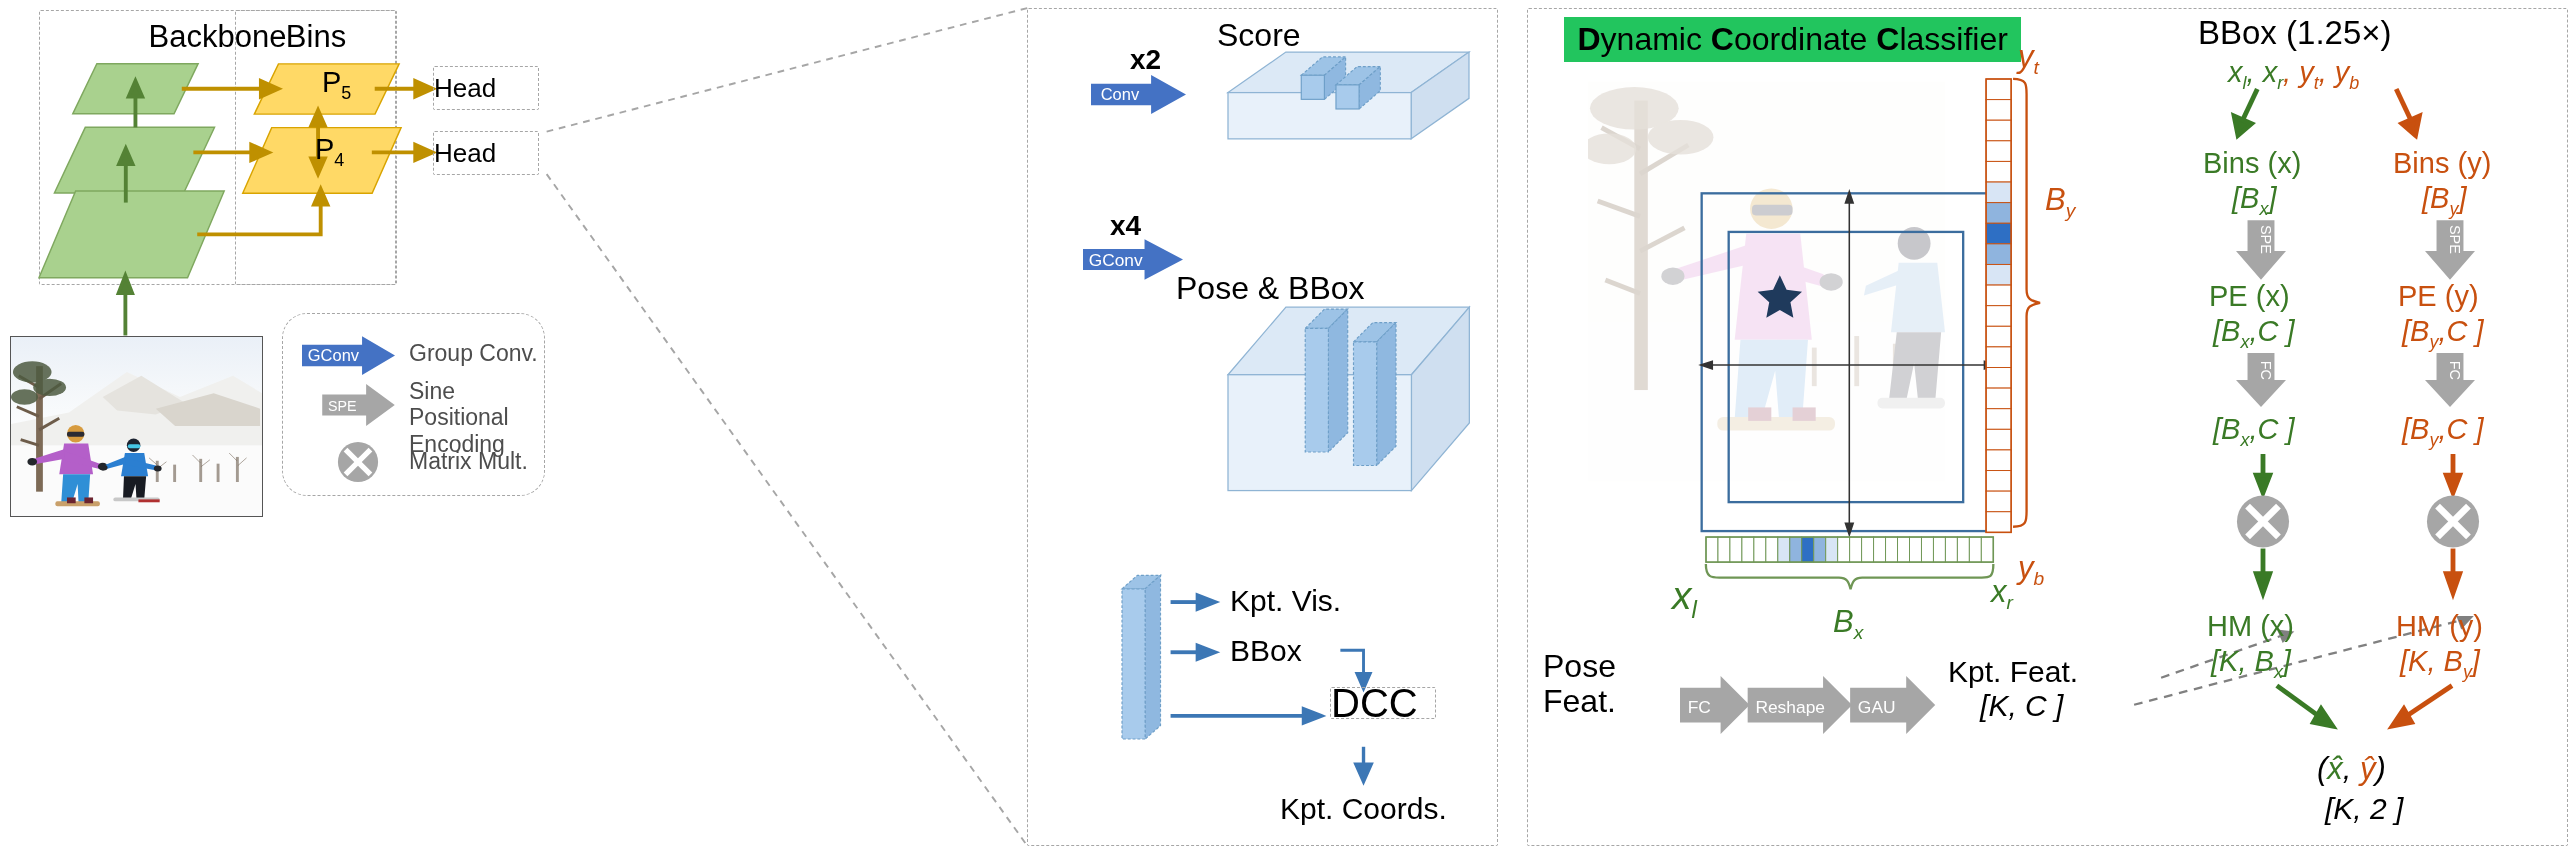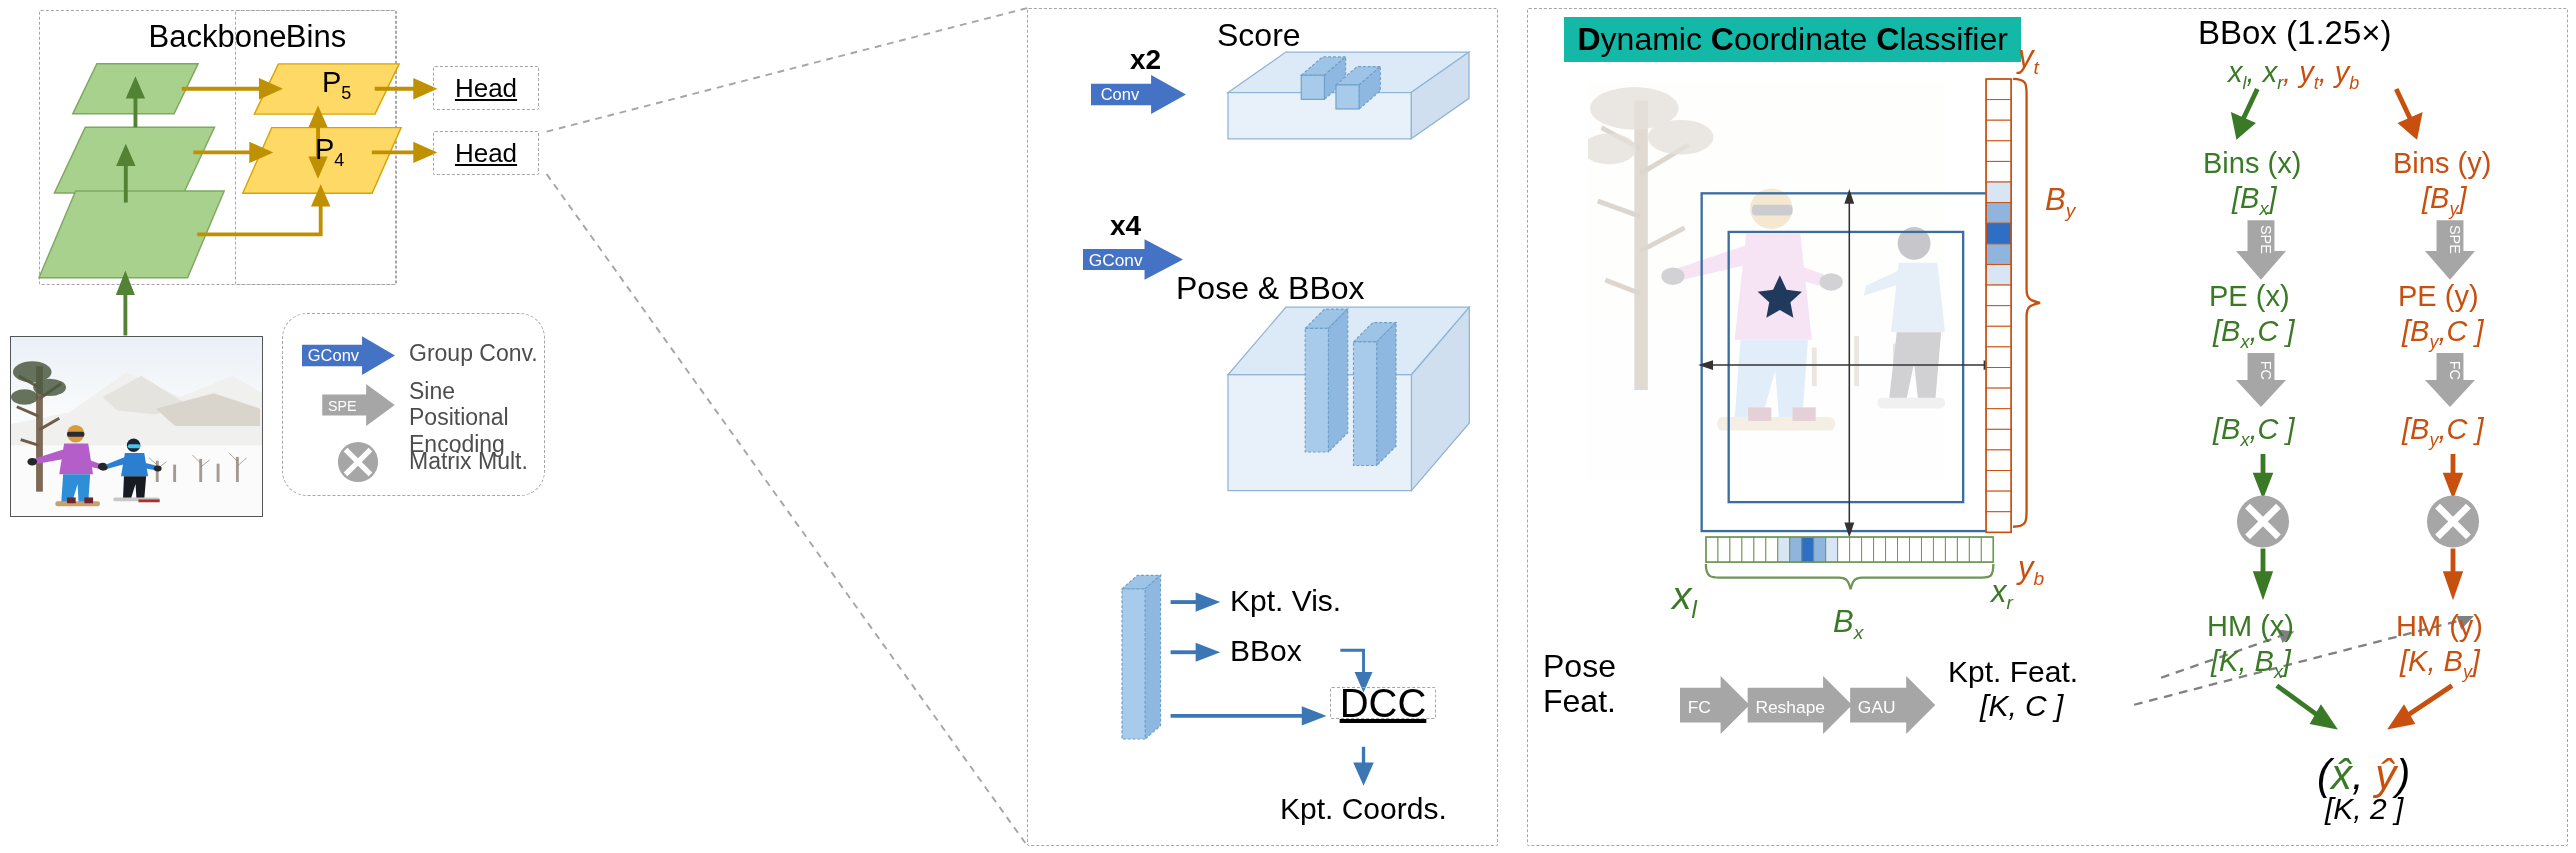--- a/index.html
+++ b/index.html
@@ -1,21 +1,21 @@
 <!DOCTYPE html>
 <html><head>
 <meta charset="utf-8">
 <style>
   html,body{margin:0;padding:0;background:#ffffff;}
   body{width:2576px;height:854px;position:relative;overflow:hidden;
        font-family:"Liberation Sans", sans-serif;color:#000;}
   .abs{position:absolute;}
   .dash-box{border:1.9px dashed #a6a6a6;border-radius:1.9px;box-sizing:border-box;}
   .rounded-dash{border:1.9px dashed #a6a6a6;border-radius:25px;box-sizing:border-box;}
-  .ctr{display:flex;align-items:center;justify-content:center;text-align:center;text-decoration:underline;}
+  .ctr{display:flex;align-items:center;text-align:center;}
   .lbl{position:absolute;white-space:nowrap;}
   svg{overflow:visible;}
   .green{color:#3a7a26;}
   .orange{color:#c8500f;}
   .grey-t{color:#4d4d4d;}
   .ital{font-style:italic;}
   sub{font-size:0.62em;}
 </style>
 </head>
 <body>
@@ -262,21 +262,21 @@
 
 <div class="abs lbl" style="left:1230px;top:584px;font-size:30px;">Kpt. Vis.</div>
 <div class="abs lbl" style="left:1230px;top:634px;font-size:30px;">BBox</div>
 <div class="abs dash-box ctr" style="left:1330px;top:687px;width:106px;height:32px;font-size:40px;">
   <span>DCC</span>
 </div>
 <div class="abs lbl" style="left:1280px;top:792px;font-size:30px;">Kpt. Coords.</div>
 
 <div class="abs dash-box" style="left:1527px;top:7.7px;width:1041px;height:838px;"></div>
 
-<div class="abs" style="left:1564px;top:17.4px;background:#14b8a6;padding:3.9px 13.5px;font-size:32px;white-space:nowrap;">
+<div class="abs" style="left:1564px;top:17.4px;background:#22c55e;padding:3.9px 13.5px;font-size:32px;white-space:nowrap;">
   <b>D</b><span>ynamic </span><b>C</b><span>oordinate </span><b>C</b><span>lassifier</span>
 </div>
 
 <div class="abs" style="left:1588px;top:81px;width:357px;height:401px;overflow:hidden;opacity:0.30;">
   <svg width="357" height="401" viewBox="0 0 370 415">
     <rect width="370" height="415" fill="#fdfcfb"></rect>
     <rect x="0" y="250" width="370" height="165" fill="#fefefe"></rect>
 
     <rect x="48" y="20" width="14" height="300" fill="#9c8770"></rect>
     <g stroke="#8e7a64" stroke-width="5" fill="none">
@@ -555,17 +555,17 @@
   <g stroke="#3a7a26" stroke-width="5" fill="#3a7a26">
     <line x1="18" y1="10" x2="62" y2="42"></line>
       <polygon points="76,52 56,48 64,34"></polygon>
   </g>
   <g stroke="#c8500f" stroke-width="5" fill="#c8500f">
     <line x1="200" y1="10" x2="152" y2="42"></line>
       <polygon points="138,52 150,34 158,48"></polygon>
   </g>
 </svg>
 
-<div class="abs lbl ital" style="left:2317px;top:751px;font-size:42px;">
+<div class="abs lbl ital" style="left:2317px;top:751px;font-size:31px;">
   (<span class="green">x̂</span>, <span class="orange">ŷ</span>)
 </div>
 <div class="abs lbl ital" style="left:2325px;top:792px;font-size:30px;">[K, 2 ]</div>
 
 
 </body></html>

